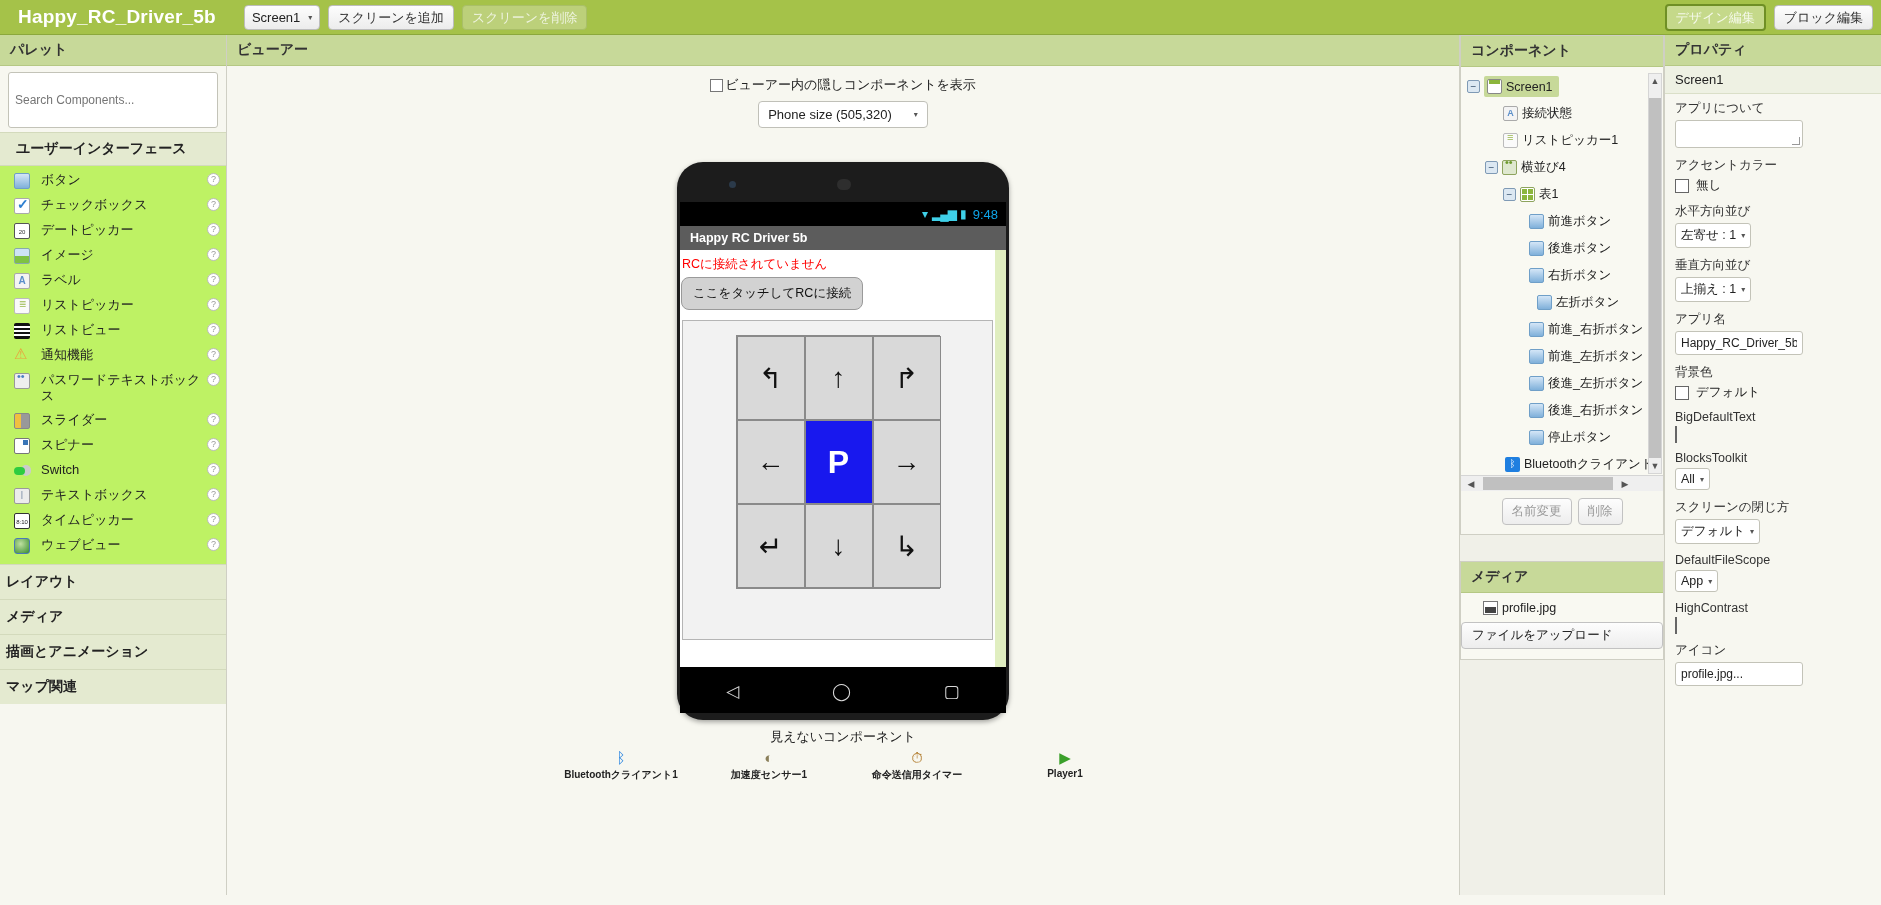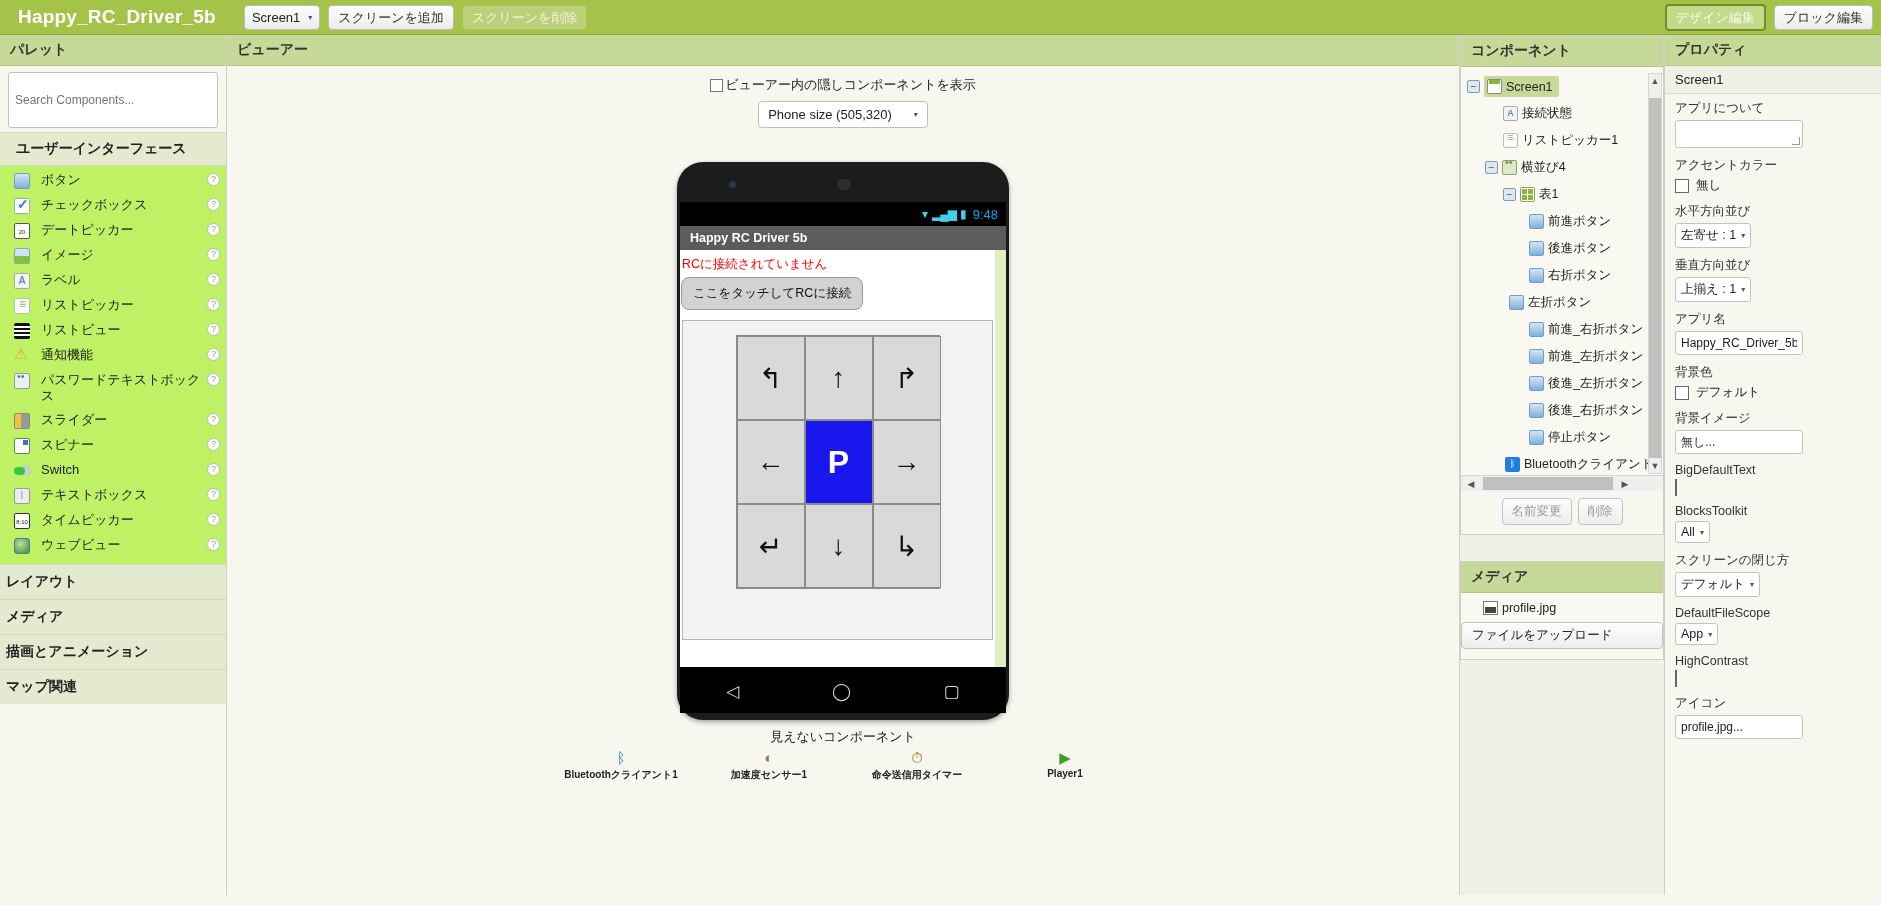--- a/index.html
+++ b/index.html
@@ -756,21 +756,21 @@
             <span>前進ボタン</span>
           </div>
           <div class="tnode" style="padding-left:68px">
             <span class="tic tic-btn"></span>
             <span>後進ボタン</span>
           </div>
           <div class="tnode" style="padding-left:68px">
             <span class="tic tic-btn"></span>
             <span>右折ボタン</span>
           </div>
-          <div class="tnode" style="padding-left:48px">
+          <div class="tnode" style="padding-left:76px">
             <span class="tic tic-btn"></span>
             <span>左折ボタン</span>
           </div>
           <div class="tnode" style="padding-left:68px">
             <span class="tic tic-btn"></span>
             <span>前進_右折ボタン</span>
           </div>
           <div class="tnode" style="padding-left:68px">
             <span class="tic tic-btn"></span>
             <span>前進_左折ボタン</span>
@@ -865,24 +865,20 @@
       </div>
 
       <div class="prop">
         <div class="prop-name">背景色</div>
         <div class="prop-checkrow">
           <span class="prop-check"></span>
           <span class="prop-checklabel">デフォルト</span>
         </div>
       </div>
 
-      <div class="prop">
-        <div class="prop-name">背景イメージ</div>
-        <input class="prop-input" type="text" value="無し..." style="">
-      </div>
 
       <div class="prop">
         <div class="prop-name">BigDefaultText</div>
         <span class="prop-check"></span>
       </div>
 
       <div class="prop">
         <div class="prop-name">BlocksToolkit</div>
         <div class="prop-select">
           <span>All</span>

